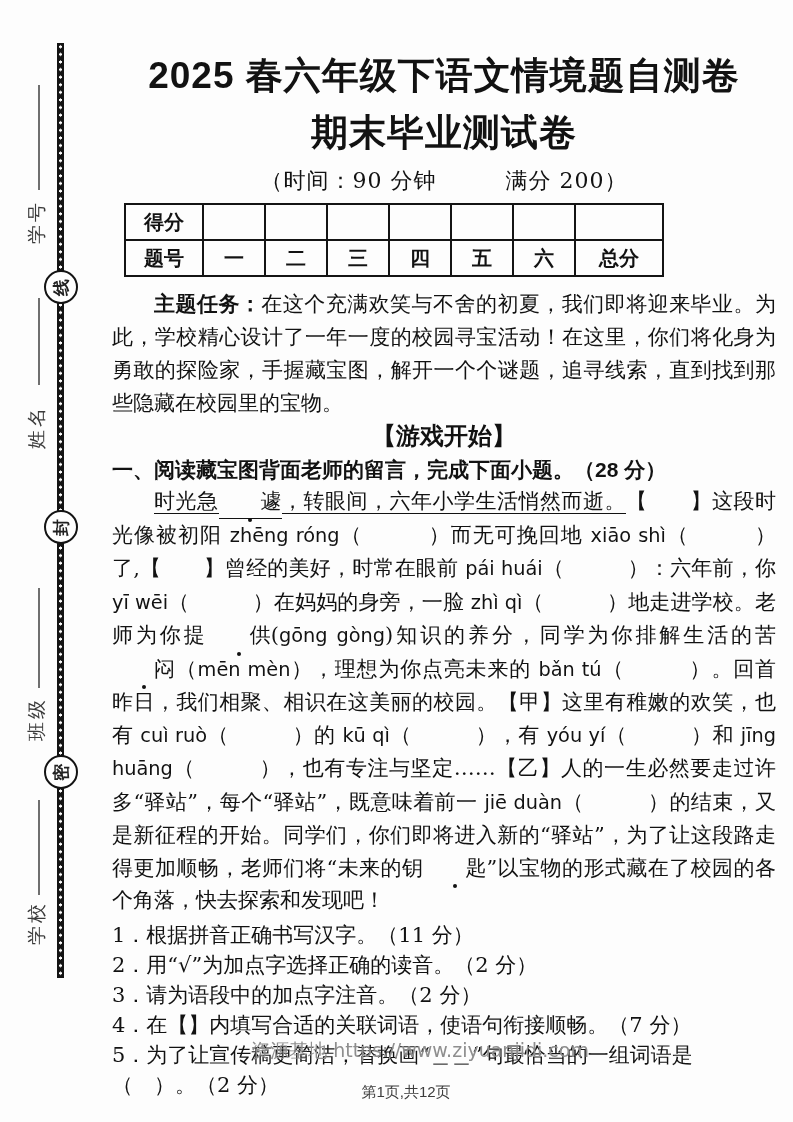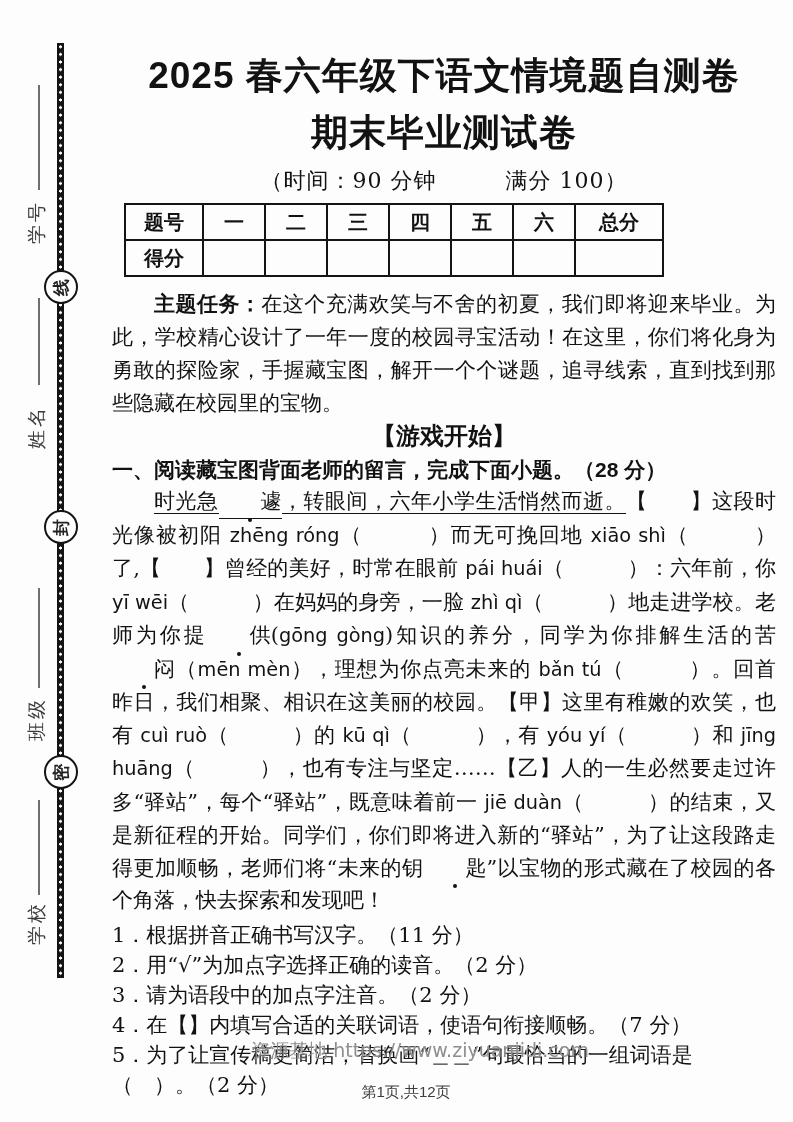--- a/index.html
+++ b/index.html
@@ -112,53 +112,53 @@
       <span>密</span>
     </div>
 
   <div class="side-blank" style="top:800px;height:95px;"></div>
   <div class="side-label" style="top:910px;">学校</div>
 
   <div class="main">
 
     <div class="exam-title t1">2025 春六年级下语文情境题自测卷</div>
     <div class="exam-title t2">期末毕业测试卷</div>
-    <div class="info-line">（时间：90 分钟　　　满分 100）</div>
+    <div class="info-line">（时间：90 分钟　　　满分 200）</div>
 
     <table class="score">
       <colgroup>
         <col style="width:78px">
           <col style="width:62px">
           <col style="width:62px">
           <col style="width:62px">
         <col style="width:62px">
           <col style="width:62px">
           <col style="width:62px">
           <col style="width:88px">
       </colgroup>
       <tbody>
           <tr>
+        <td>得分</td>
+        <td></td>
+        <td></td>
+        <td></td>
+        <td></td>
+        <td></td>
+        <td></td>
+        <td></td>
+      </tr>
+      <tr>
         <td>题号</td>
         <td>一</td>
         <td>二</td>
         <td>三</td>
         <td>四</td>
         <td>五</td>
         <td>六</td>
         <td>总分</td>
-      </tr>
-      <tr>
-        <td>得分</td>
-        <td></td>
-        <td></td>
-        <td></td>
-        <td></td>
-        <td></td>
-        <td></td>
-        <td></td>
       </tr>
     </tbody>
       </table>
 
     <div class="para task-para"><span class="seg-b">主题任务：</span><span>在这个充满欢笑与不舍的初夏，我们即将迎来毕业。为此，学校精心设计了一年一度的校园寻宝活动！在这里，你们将化身为勇敢的探险家，手握藏宝图，解开一个个谜题，追寻线索，直到找到那些隐藏在校园里的宝物。</span></div>
 
     <div class="game-heading">【游戏开始】</div>
 
     <div class="section-heading">一、阅读藏宝图背面老师的留言，完成下面小题。（28 分）</div>
 

